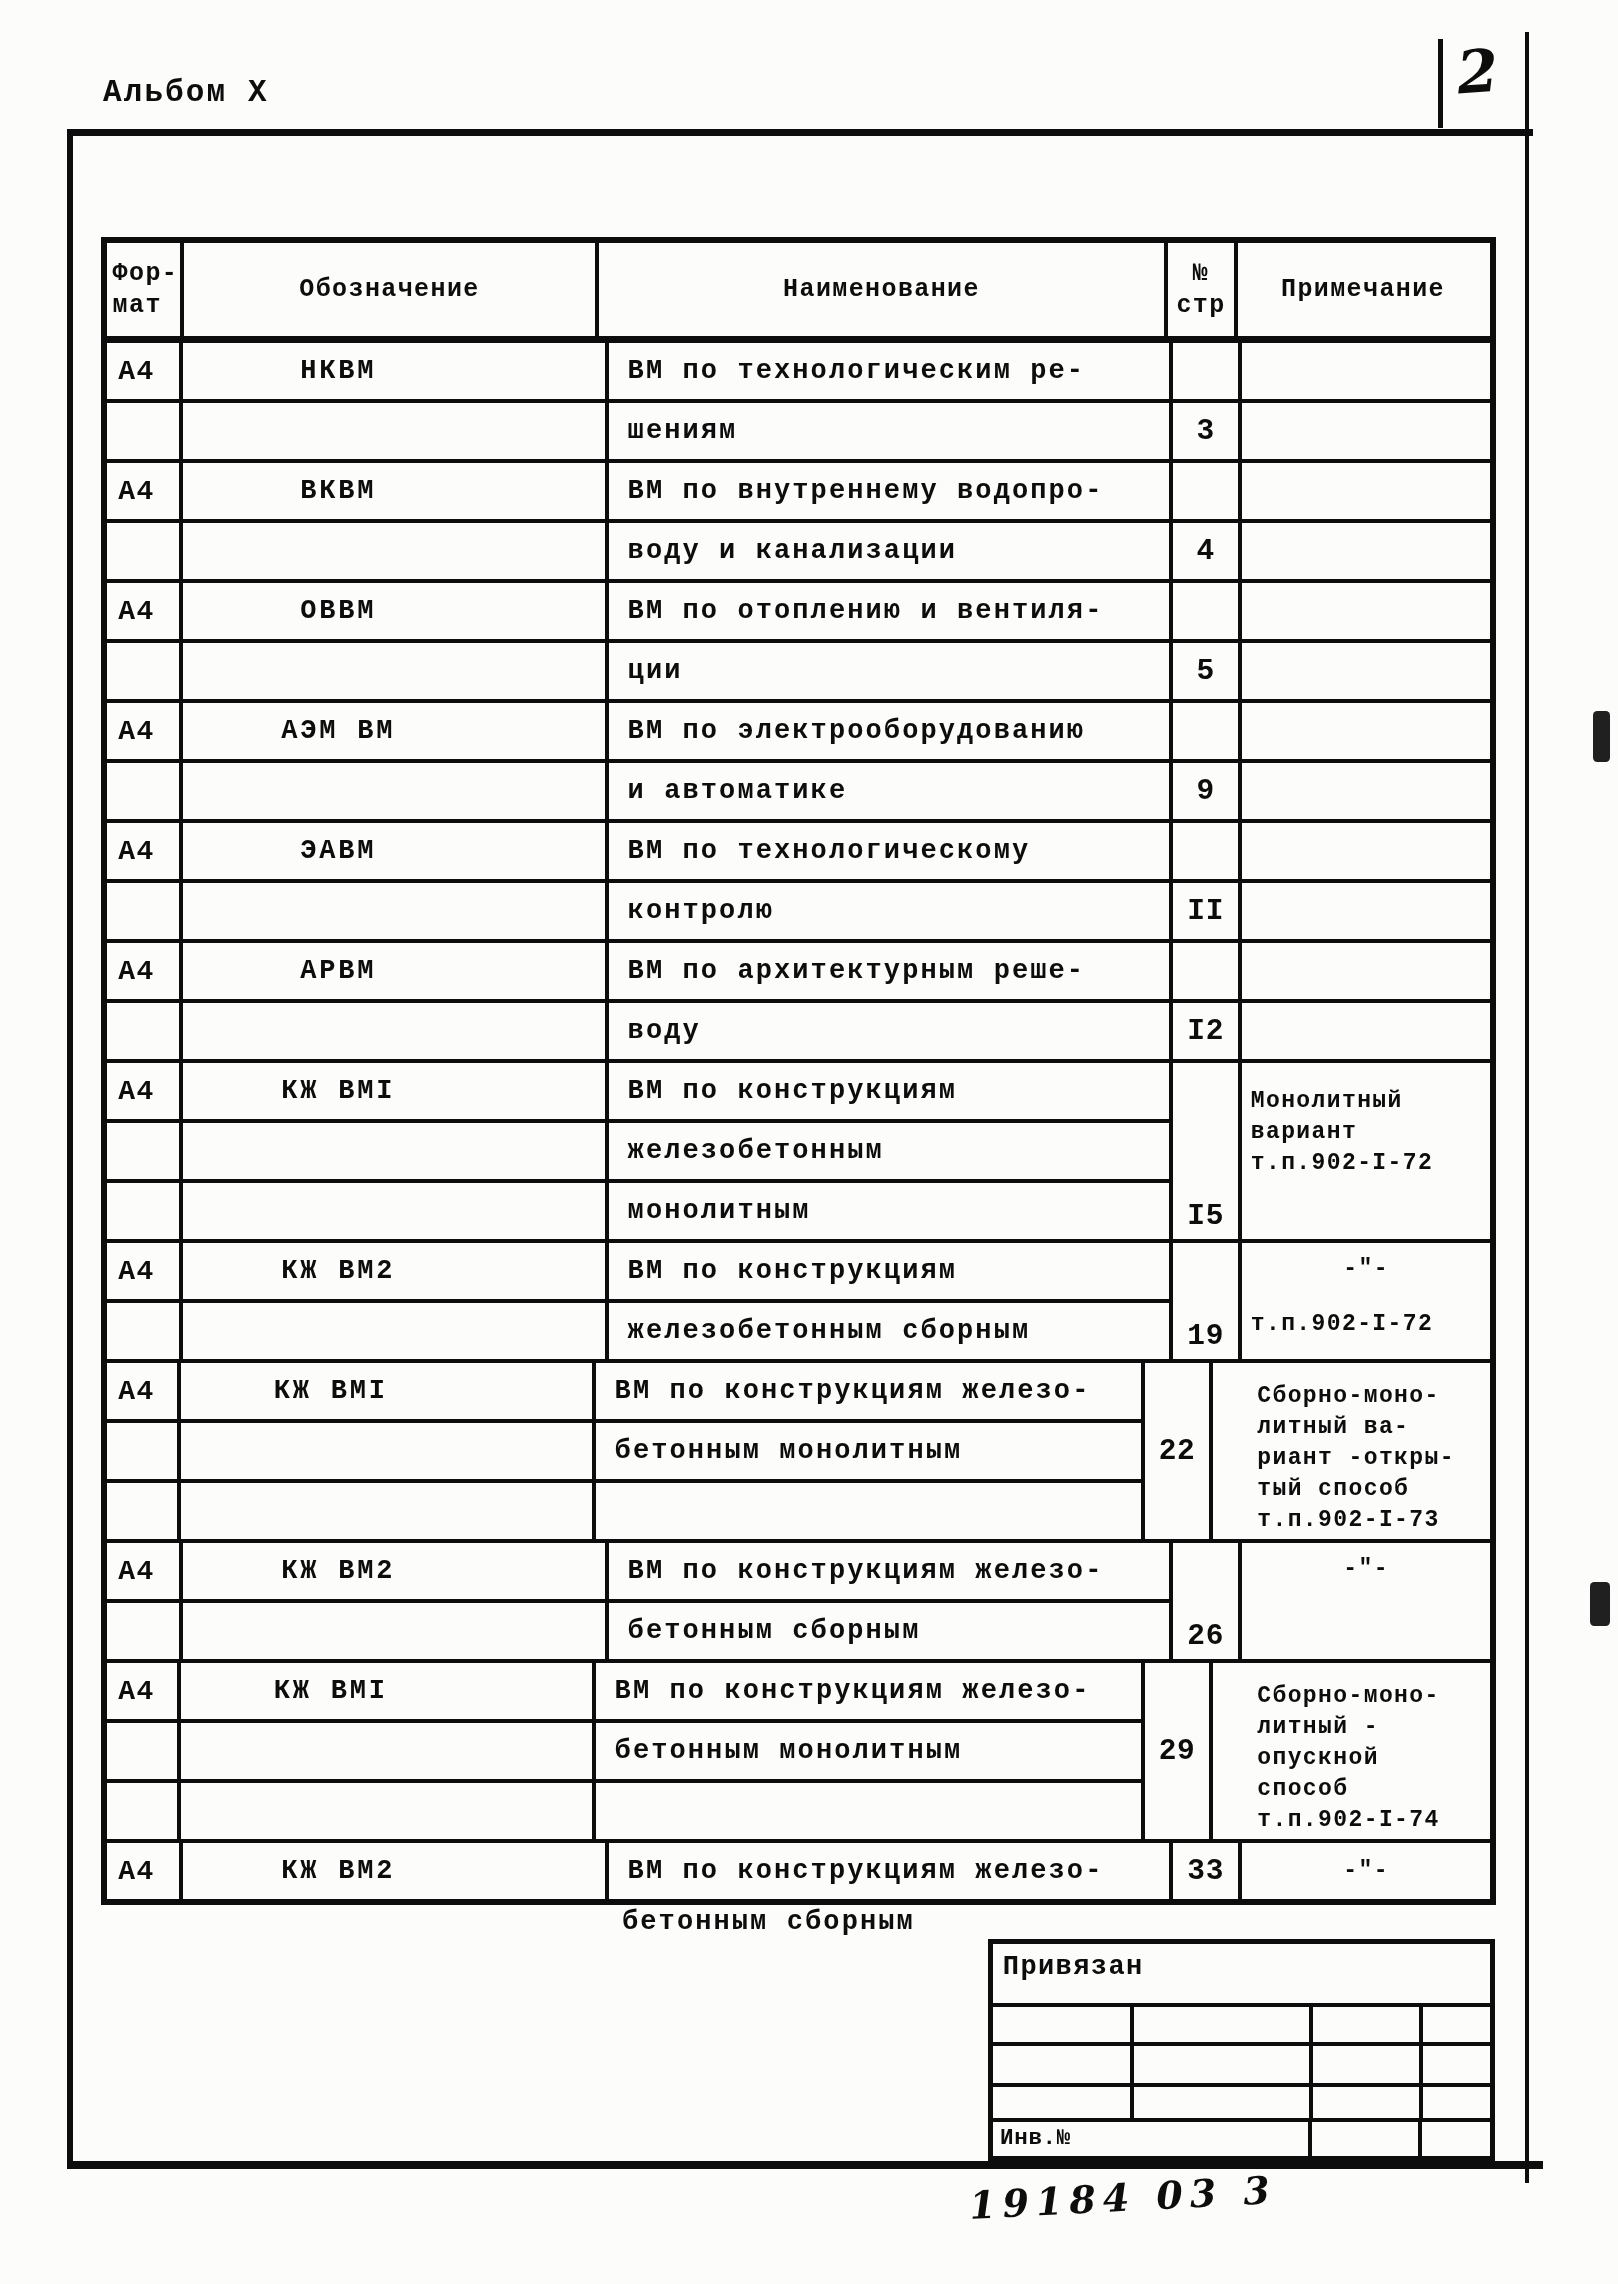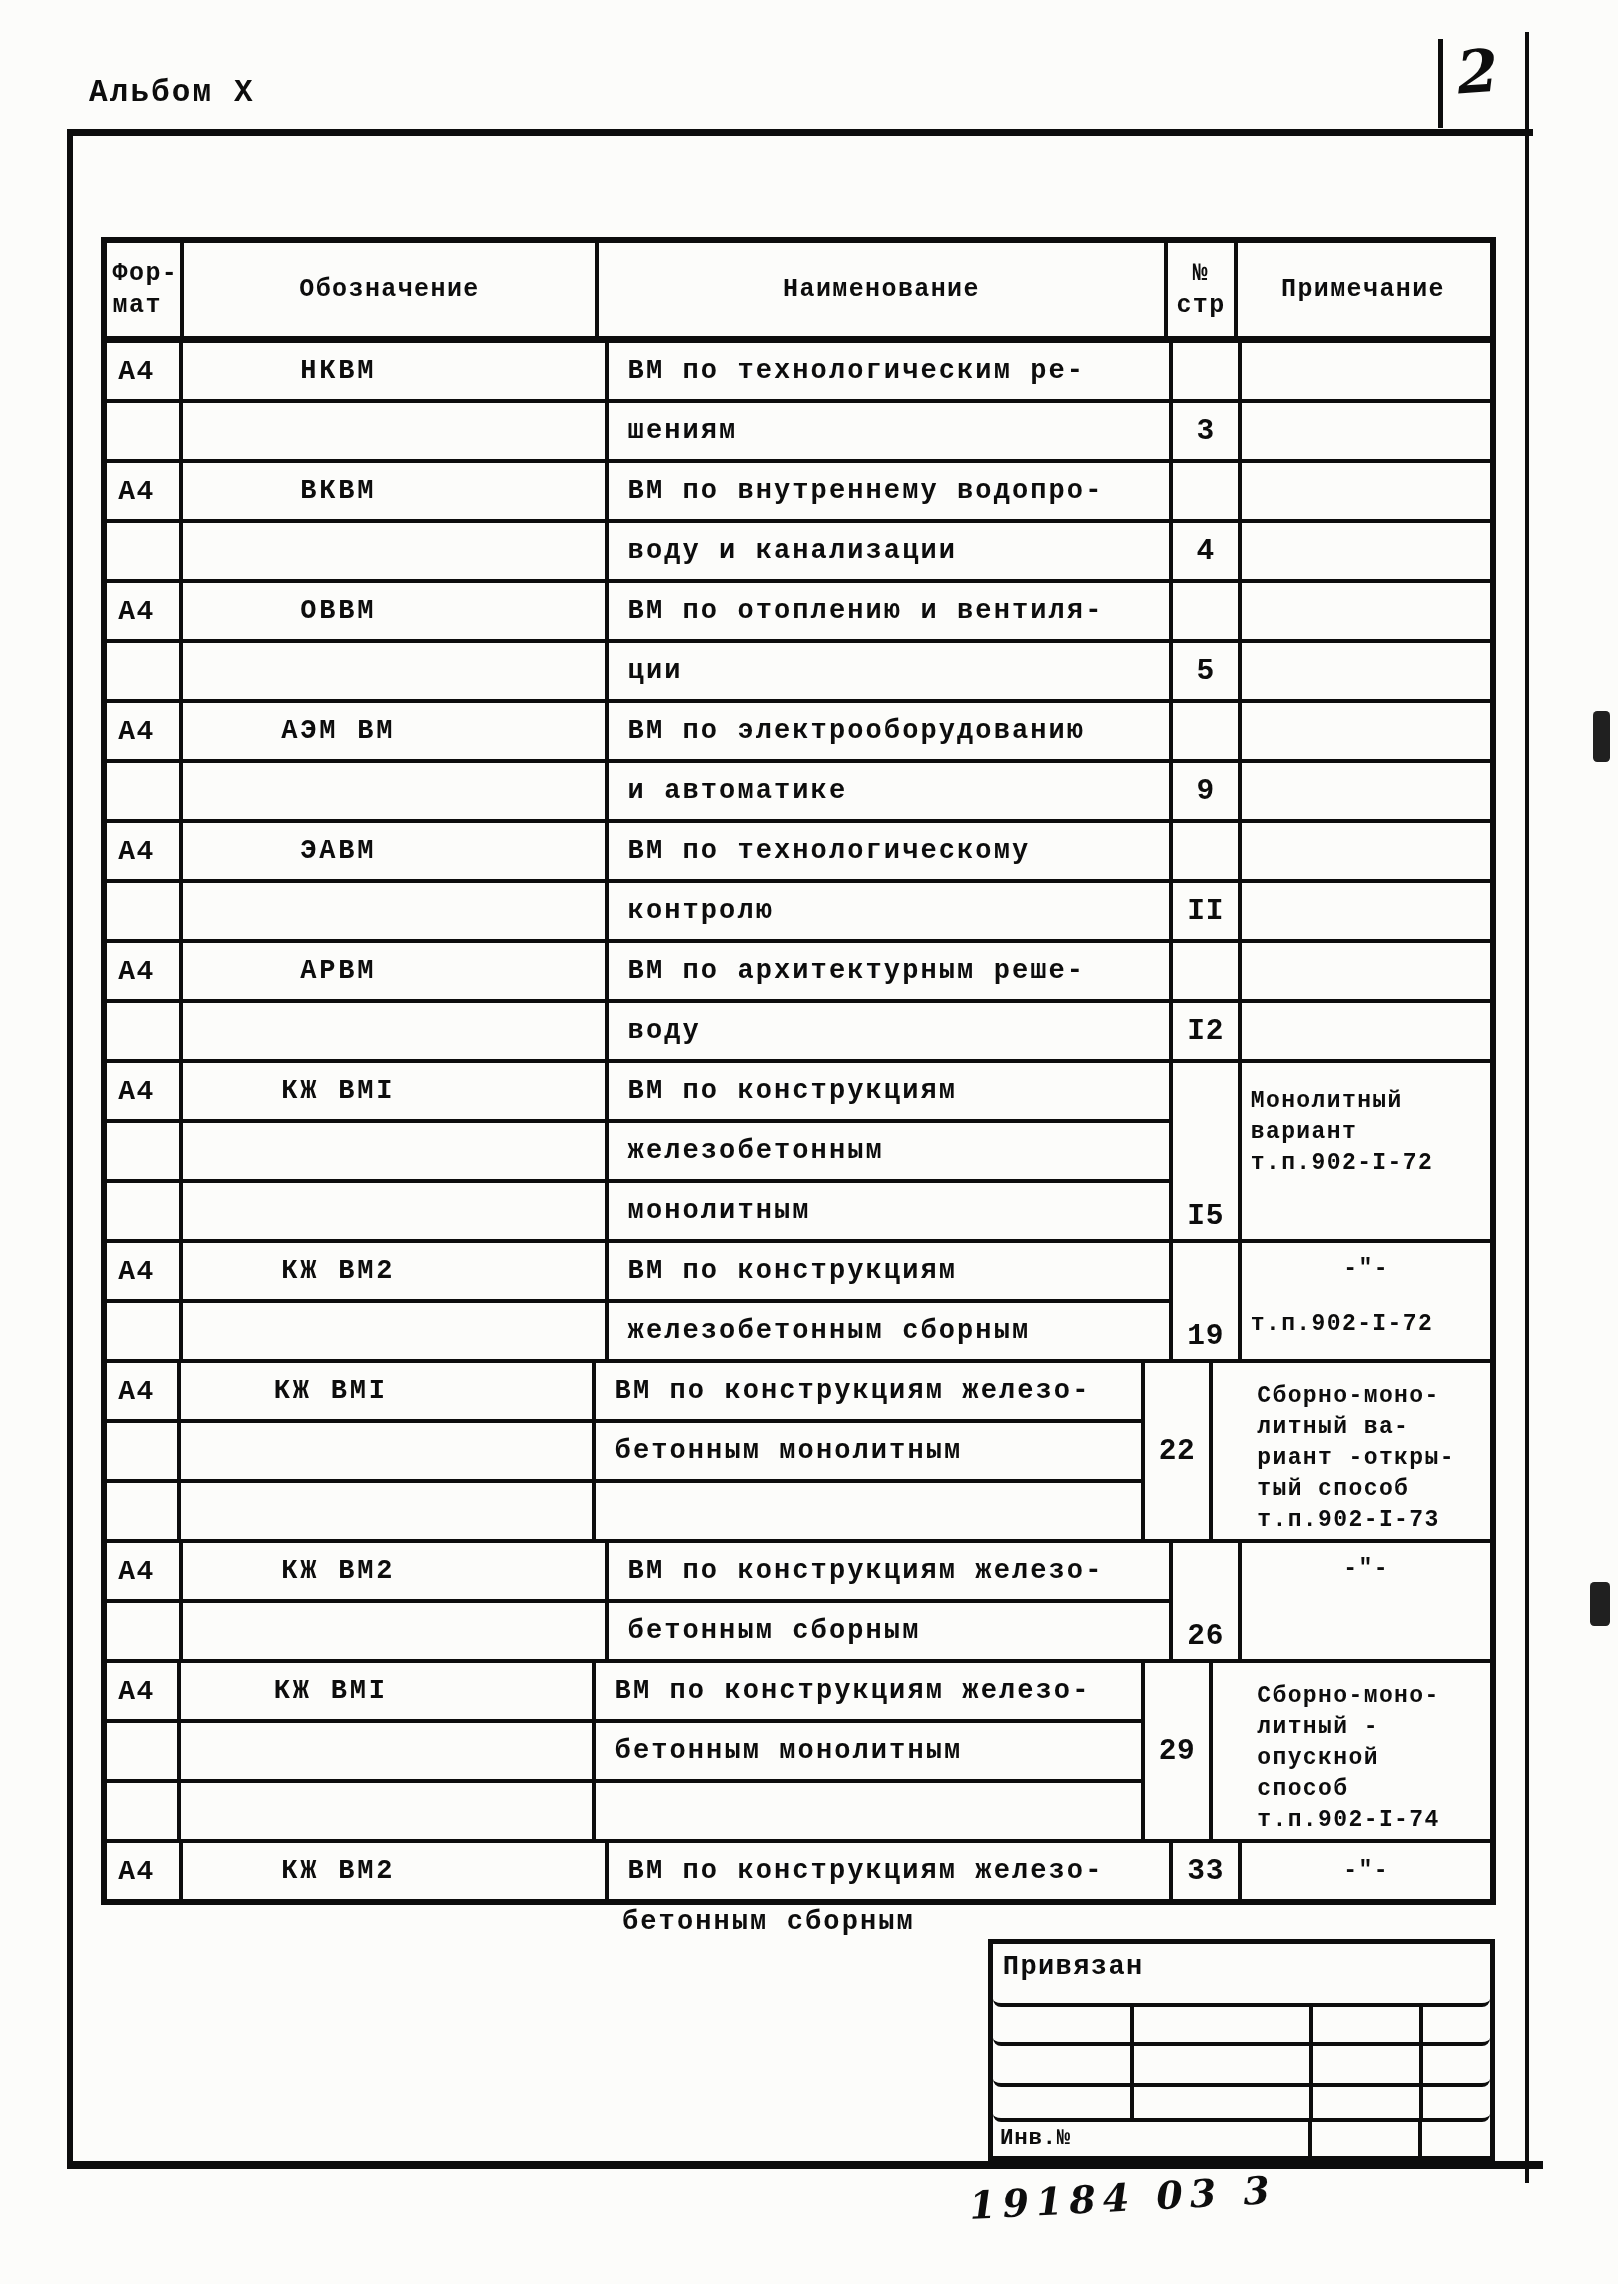--- a/index.html
+++ b/index.html
@@ -6,21 +6,21 @@
   html,body{margin:0;padding:0;}
   body{
     width:1619px;height:2284px;position:relative;background:var(--paper);
     font-family:"Liberation Mono","DejaVu Sans Mono",monospace;
     color:var(--ink);font-weight:700;overflow:hidden;
   }
   .abs{position:absolute;box-sizing:border-box;}
   .inkbar{background:var(--ink);}
 
   
-  .album{left:89px;top:75px;font-size:31px;letter-spacing:2.1px;}
+  .album{left:103px;top:75px;font-size:31px;letter-spacing:2.1px;}
   .sheetnum{left:1457px;top:37px;font-family:"DejaVu Serif","Liberation Serif",serif;
     font-style:italic;font-weight:700;font-size:59px;transform:rotate(-4deg);}
   .tick-left{left:1438px;top:39px;width:4.9px;height:89px;}
   .frame-top{left:67px;top:129px;width:1466px;height:7px;}
   .frame-left{left:67px;top:129px;width:6.3px;height:2040px;}
   .frame-bottom{left:67px;top:2161px;width:1476px;height:7.7px;}
   .frame-right-outer{left:1525px;top:32px;width:4.2px;height:2151px;}
 
   
   .doctable{left:101px;top:237px;width:1395px;border:6.3px solid var(--ink);background:transparent;}
@@ -52,21 +52,21 @@
   .nl-c{text-align:center;padding-left:0;}
   .mb{margin-bottom:24px;}
   .pt16{padding-top:11.2px;} .pt26{padding-top:18.3px;margin-left:36px;} .pt32{padding-top:22.5px;}
   .note-center{justify-content:center;}
 
   .overflow-line{left:622px;top:1907px;font-size:27px;letter-spacing:2.1px;}
 
   
   .stamp{left:988px;top:1939px;width:507px;height:222px;border:5.6px solid var(--ink);
     display:flex;flex-direction:column;}
-  .srow{display:flex;box-sizing:border-box;border-radius:8px;}
+  .srow{display:flex;box-sizing:border-box;}
   .srow.bb7{border-bottom:4.9px solid var(--ink);}
   .srow.bb6{border-bottom:4.2px solid var(--ink);}
   .scell{box-sizing:border-box;border-right:4.9px solid var(--ink);}
   .scell:last-child{border-right:none;}
   .stitle{font-size:27px;letter-spacing:1.4px;padding:8.4px 0 0 9.8px;}
   .sinv{font-size:22.5px;letter-spacing:0.7px;padding:2.8px 0 0 7px;}
 
   .bottom-note{left:969px;top:2175px;font-family:"DejaVu Serif","Liberation Serif",serif;
     font-style:italic;font-weight:700;font-size:38px;letter-spacing:7px;transform:rotate(-3deg);}
 

